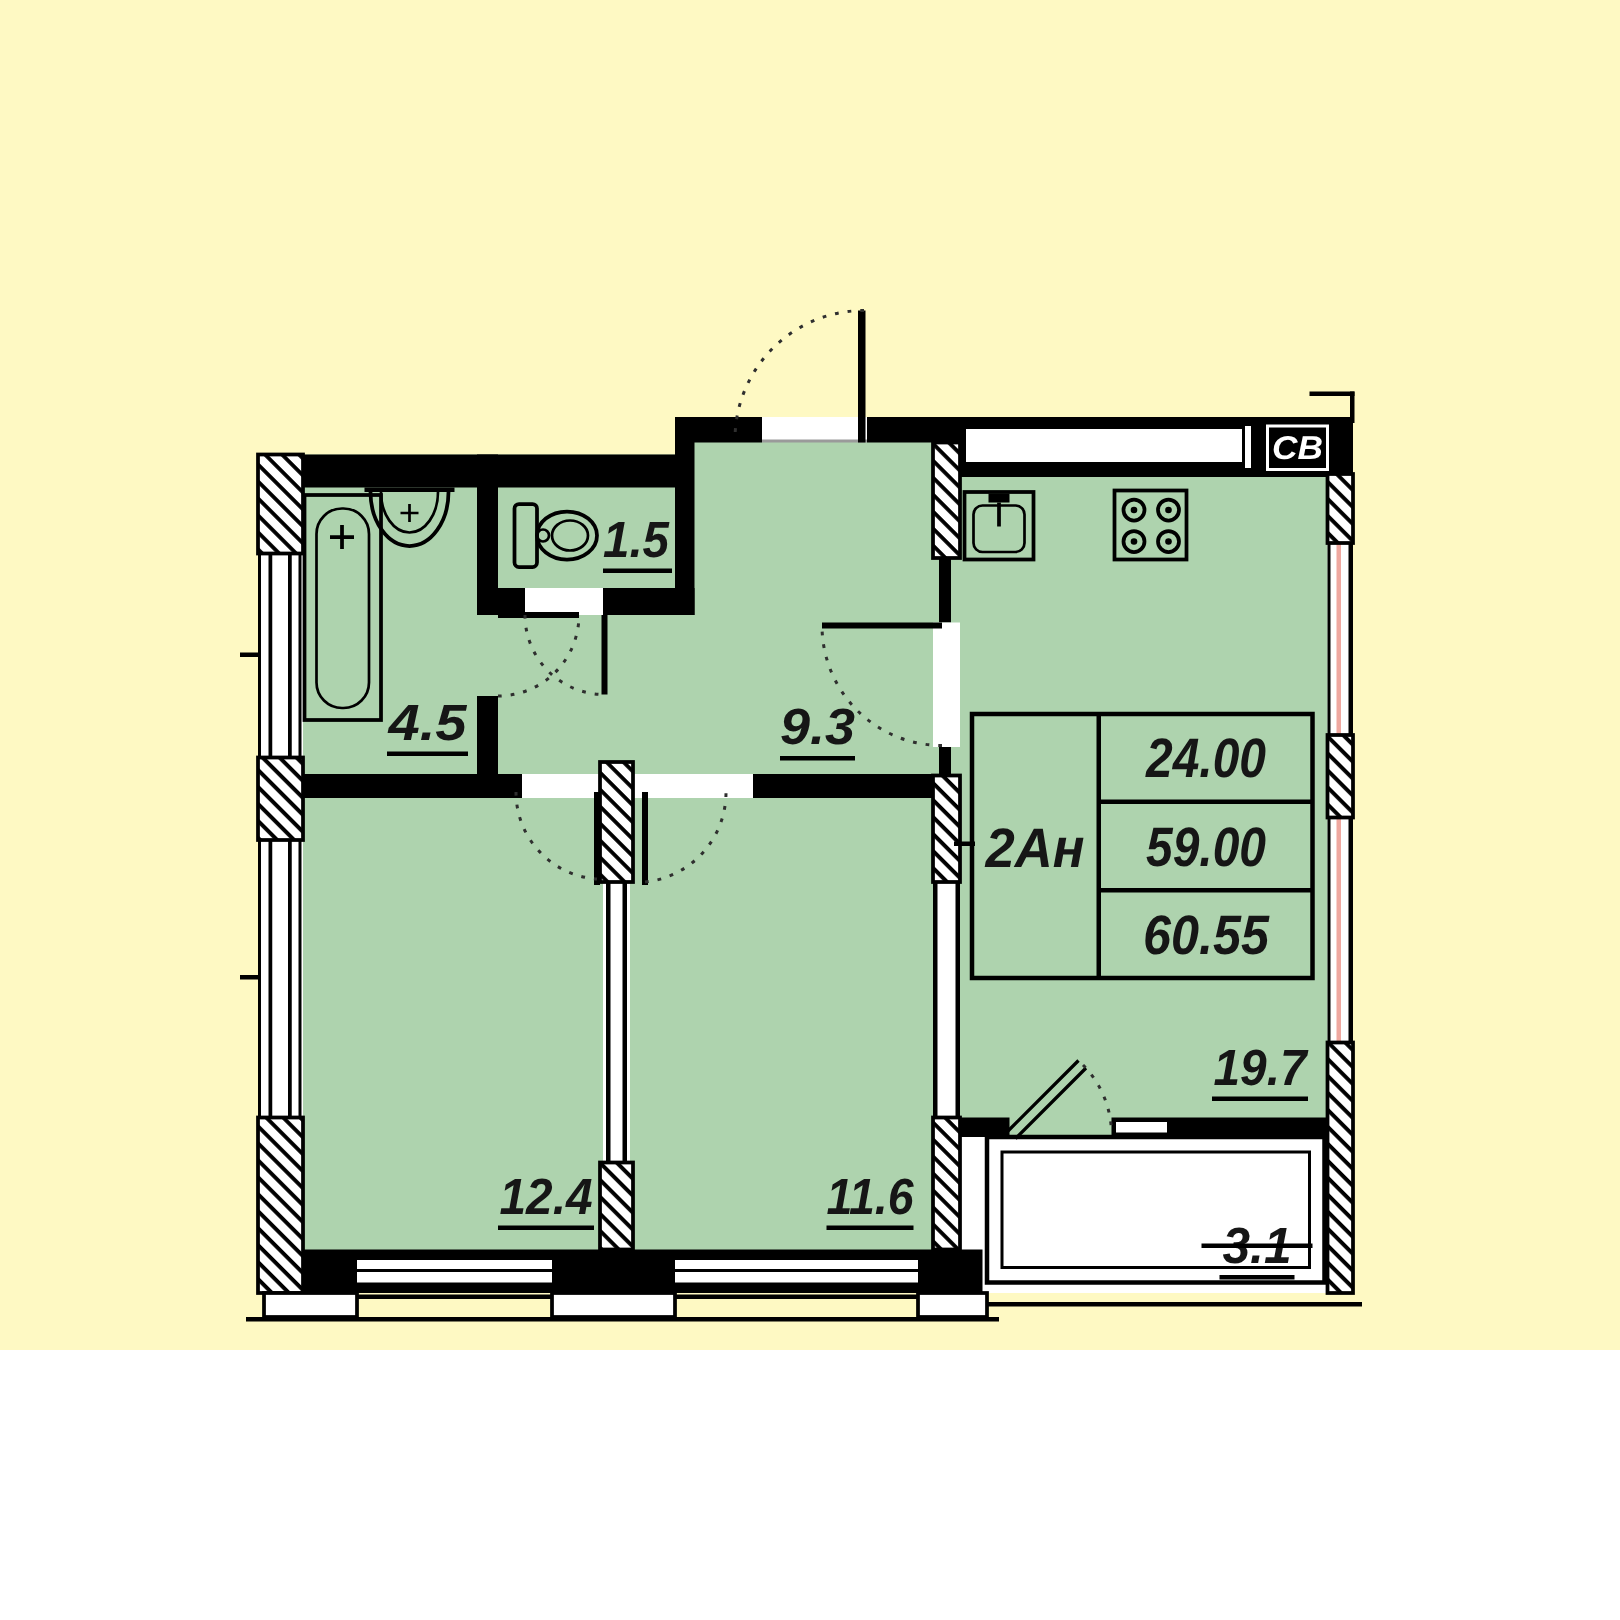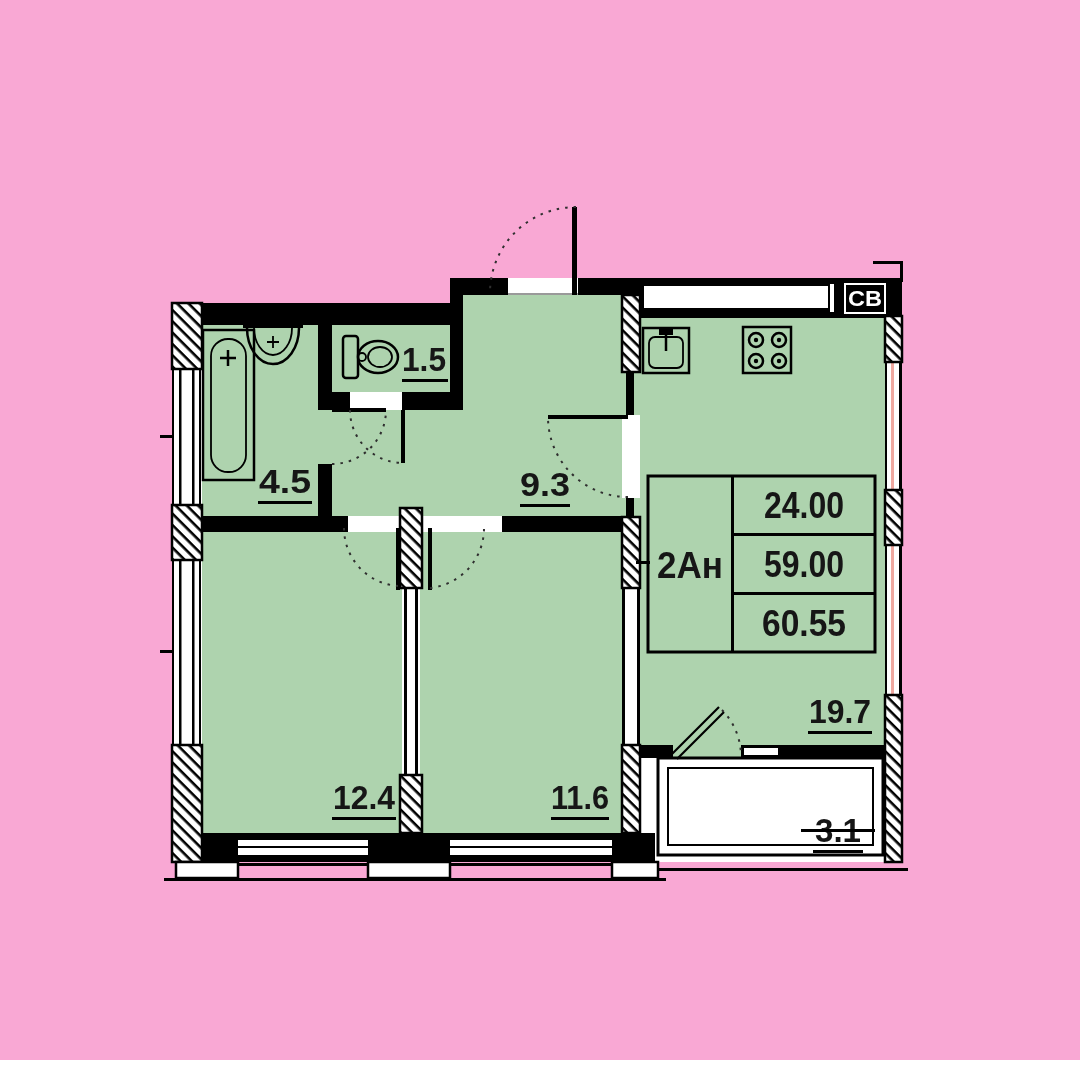--- a/index.html
+++ b/index.html
@@ -2,22 +2,23 @@
 <html style="--room-fill: #aed3ae; --wall: #000000; --window-accent: #efa8a0;"><head>
 <meta charset="utf-8">
 <style>
   :root{
     --room-fill:#aed3ae;
     --wall:#000000;
     --window-accent:#efa8a0;
   }
   html,body{margin:0;padding:0;background:#ffffff;}
   .canvas{
-    width:1080px;height:1060px;background:#f9a8d4;position:relative;
+    width:1080px;height:900px;background:#fef9c3;position:relative;
     font-family:"Liberation Sans",sans-serif;
+    font-style:italic;
   }
   svg text{font-family:"Liberation Sans",sans-serif;font-weight:bold;fill:#161616;}
   .wall{fill:var(--wall,#000);}
   .ws{fill:#ffffff;}
   .grayline{fill:#9a9a9a;}
   .pier{fill:url(#hatch);stroke:#000;stroke-width:2.5;}
   .fix{fill:none;stroke:#000;stroke-width:2.5;}
   .fix2{fill:none;stroke:#000;stroke-width:1.8;}
   .leaf{stroke:#000;stroke-width:2.2;fill:none;}
   .arc{fill:none;stroke:#2f2f2f;stroke-width:2;stroke-dasharray:2.5 6;}

